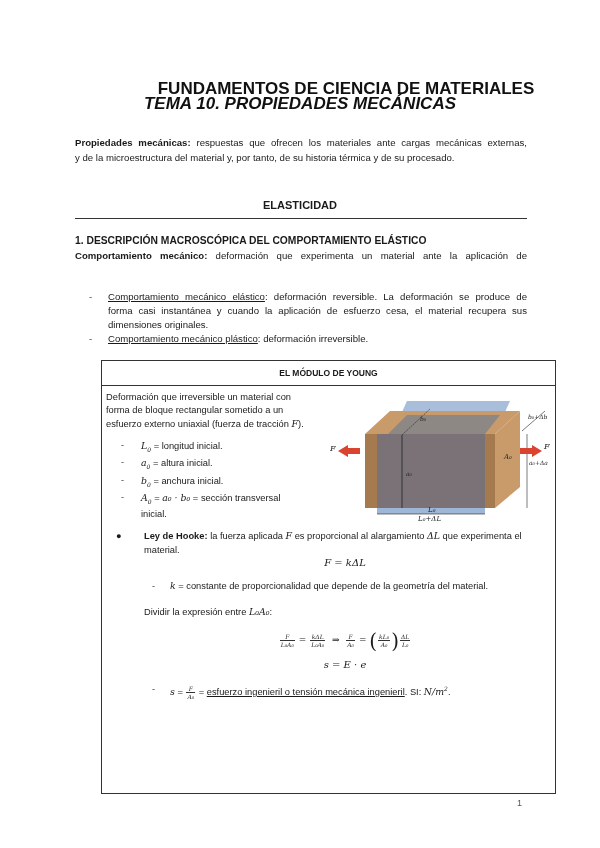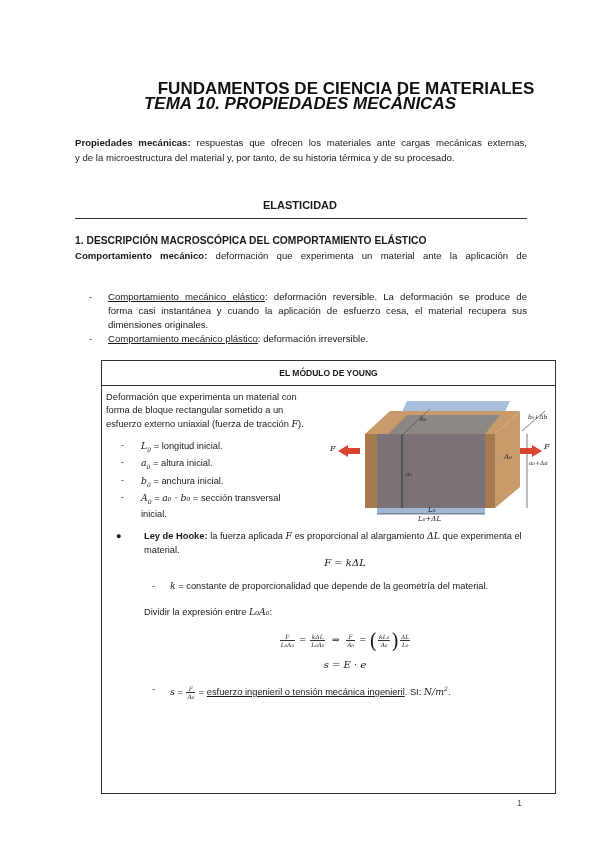--- a/index.html
+++ b/index.html
@@ -74,21 +74,21 @@
   <div class="dash-item">
     <span class="dash">-</span>
     <span class="u">Comportamiento mecánico plástico</span><span>: deformación irreversible.</span>
   </div>
 </div>
 
 <div class="box">
   <div class="box-head">EL MÓDULO DE YOUNG</div>
 
   <div class="box-left">
-    <div>Deformación que experimenta un material con</div>
+    <div>Deformación que irreversible un material con</div>
     <div>forma de bloque rectangular sometido a un</div>
     <div><span>esfuerzo externo uniaxial (fuerza de tracción </span><span class="math">F</span><span>).</span></div>
     <div class="sub-list">
       <div class="sub-item">
         <span class="dash">-</span>
         <span class="math">L</span><span class="sub0">0</span><span> = longitud inicial.</span>
       </div>
       <div class="sub-item">
         <span class="dash">-</span>
         <span class="math">a</span><span class="sub0">0</span><span> = altura inicial.</span>

